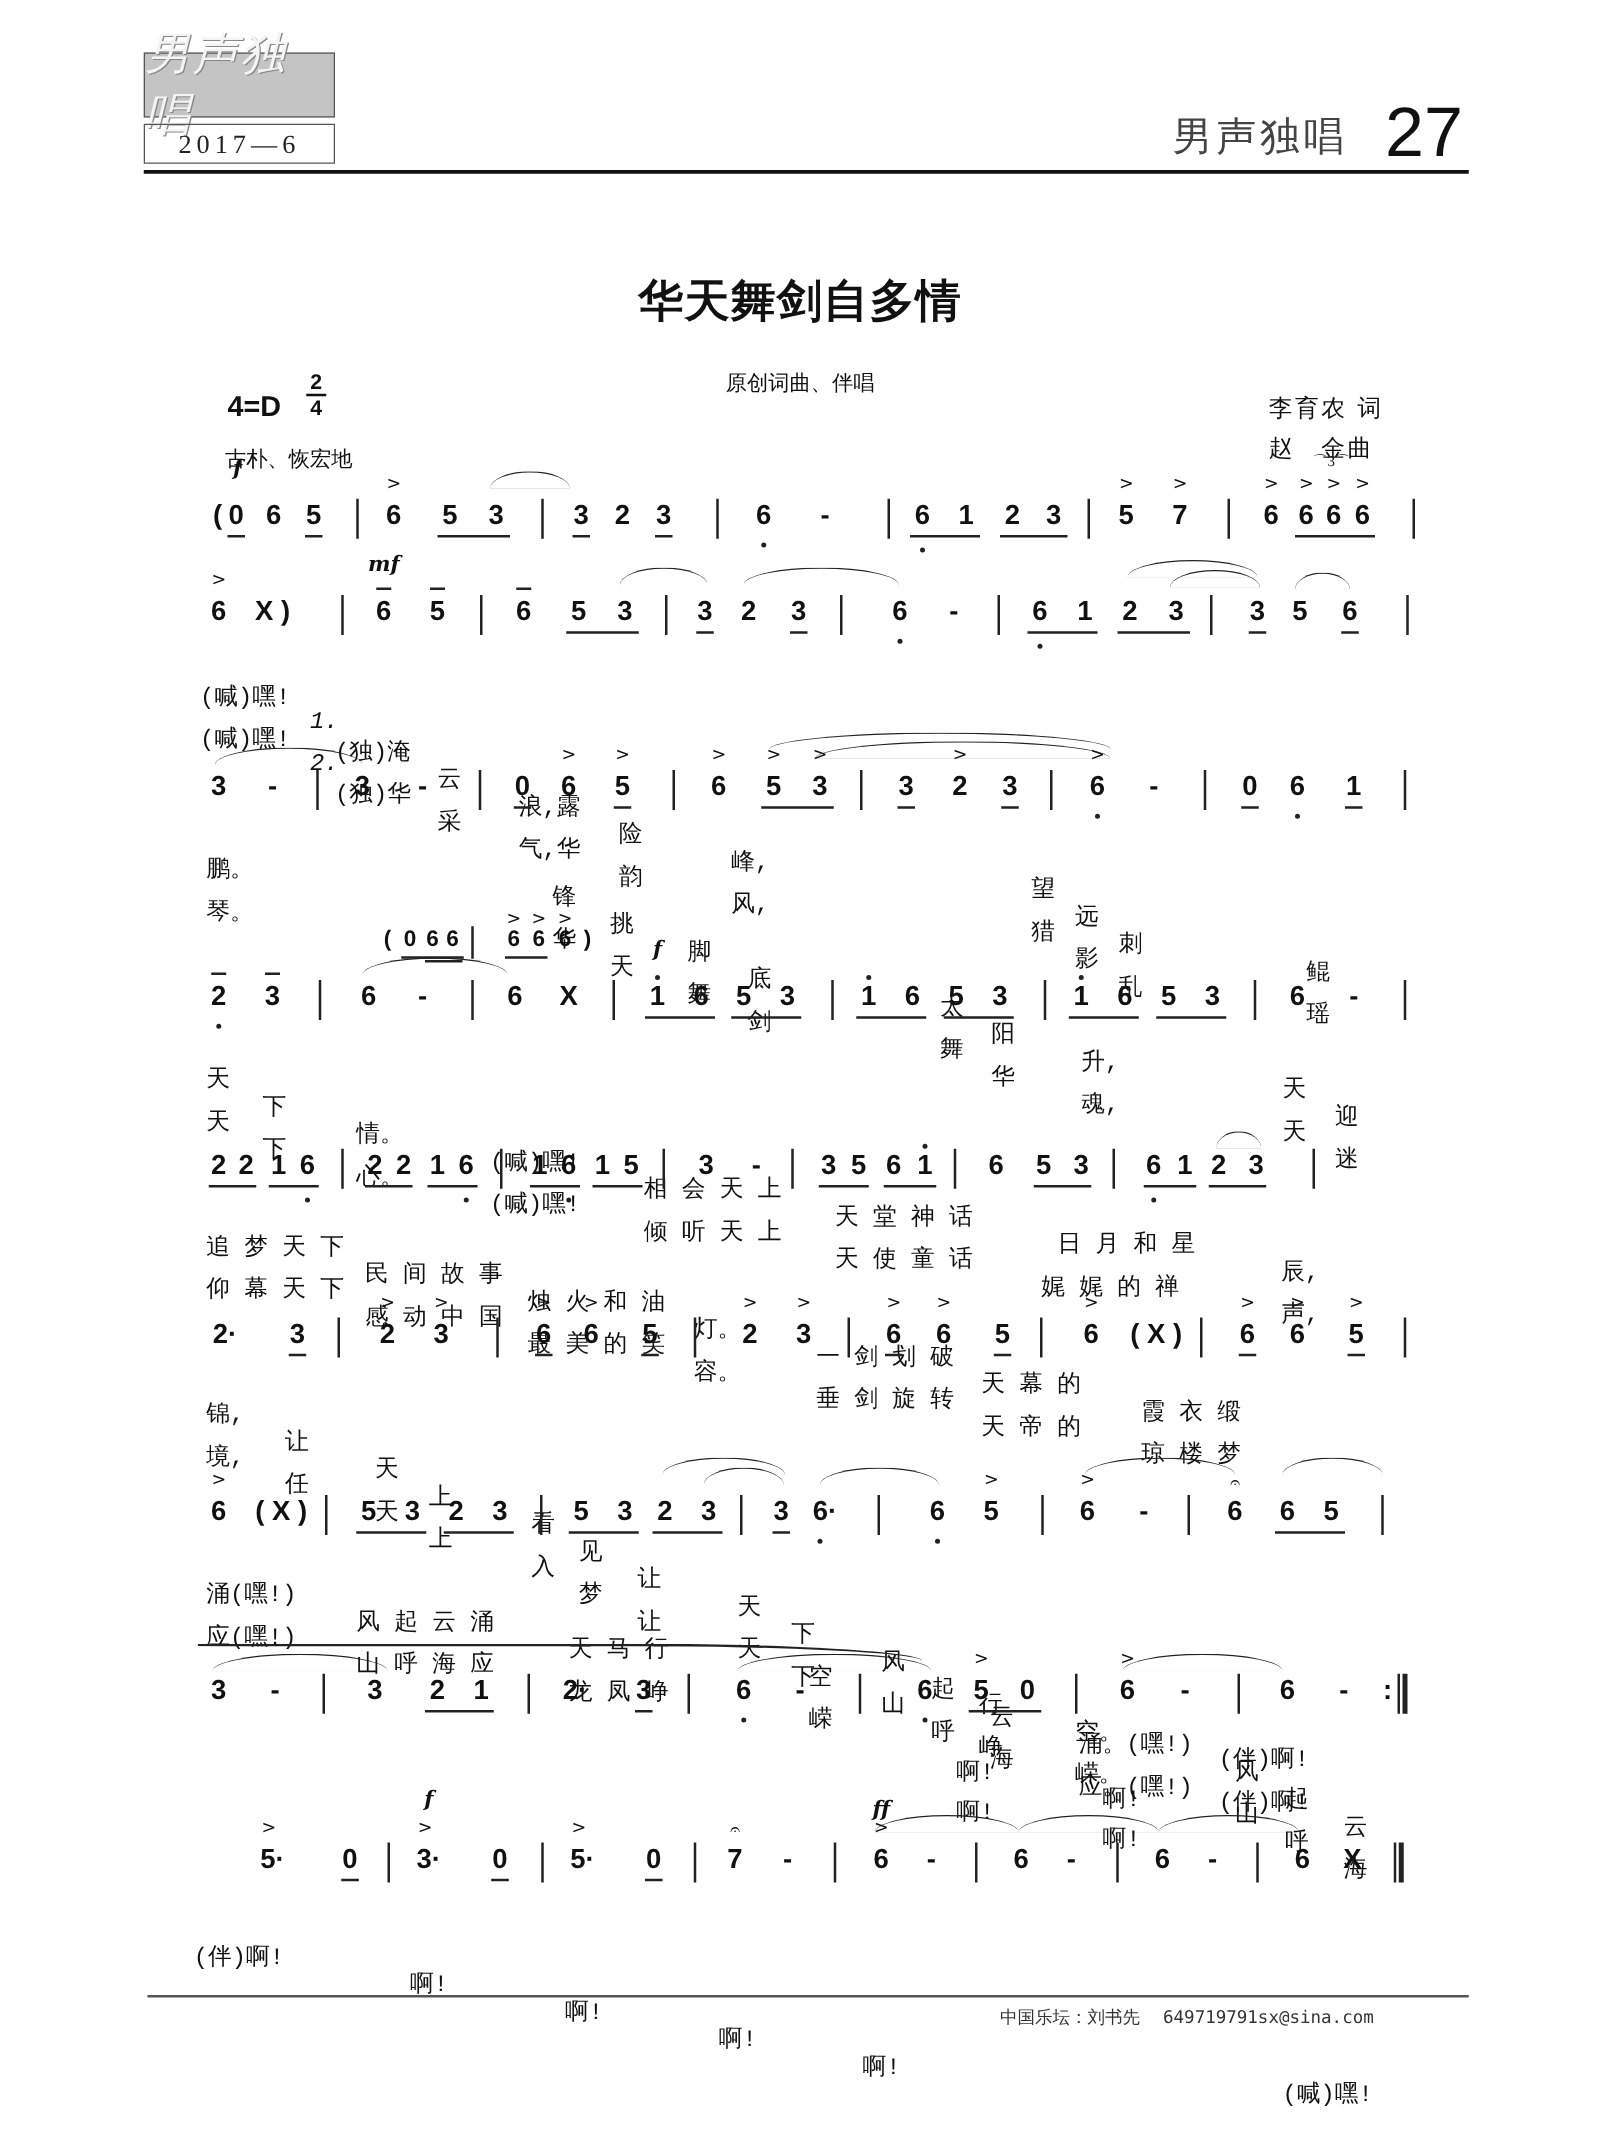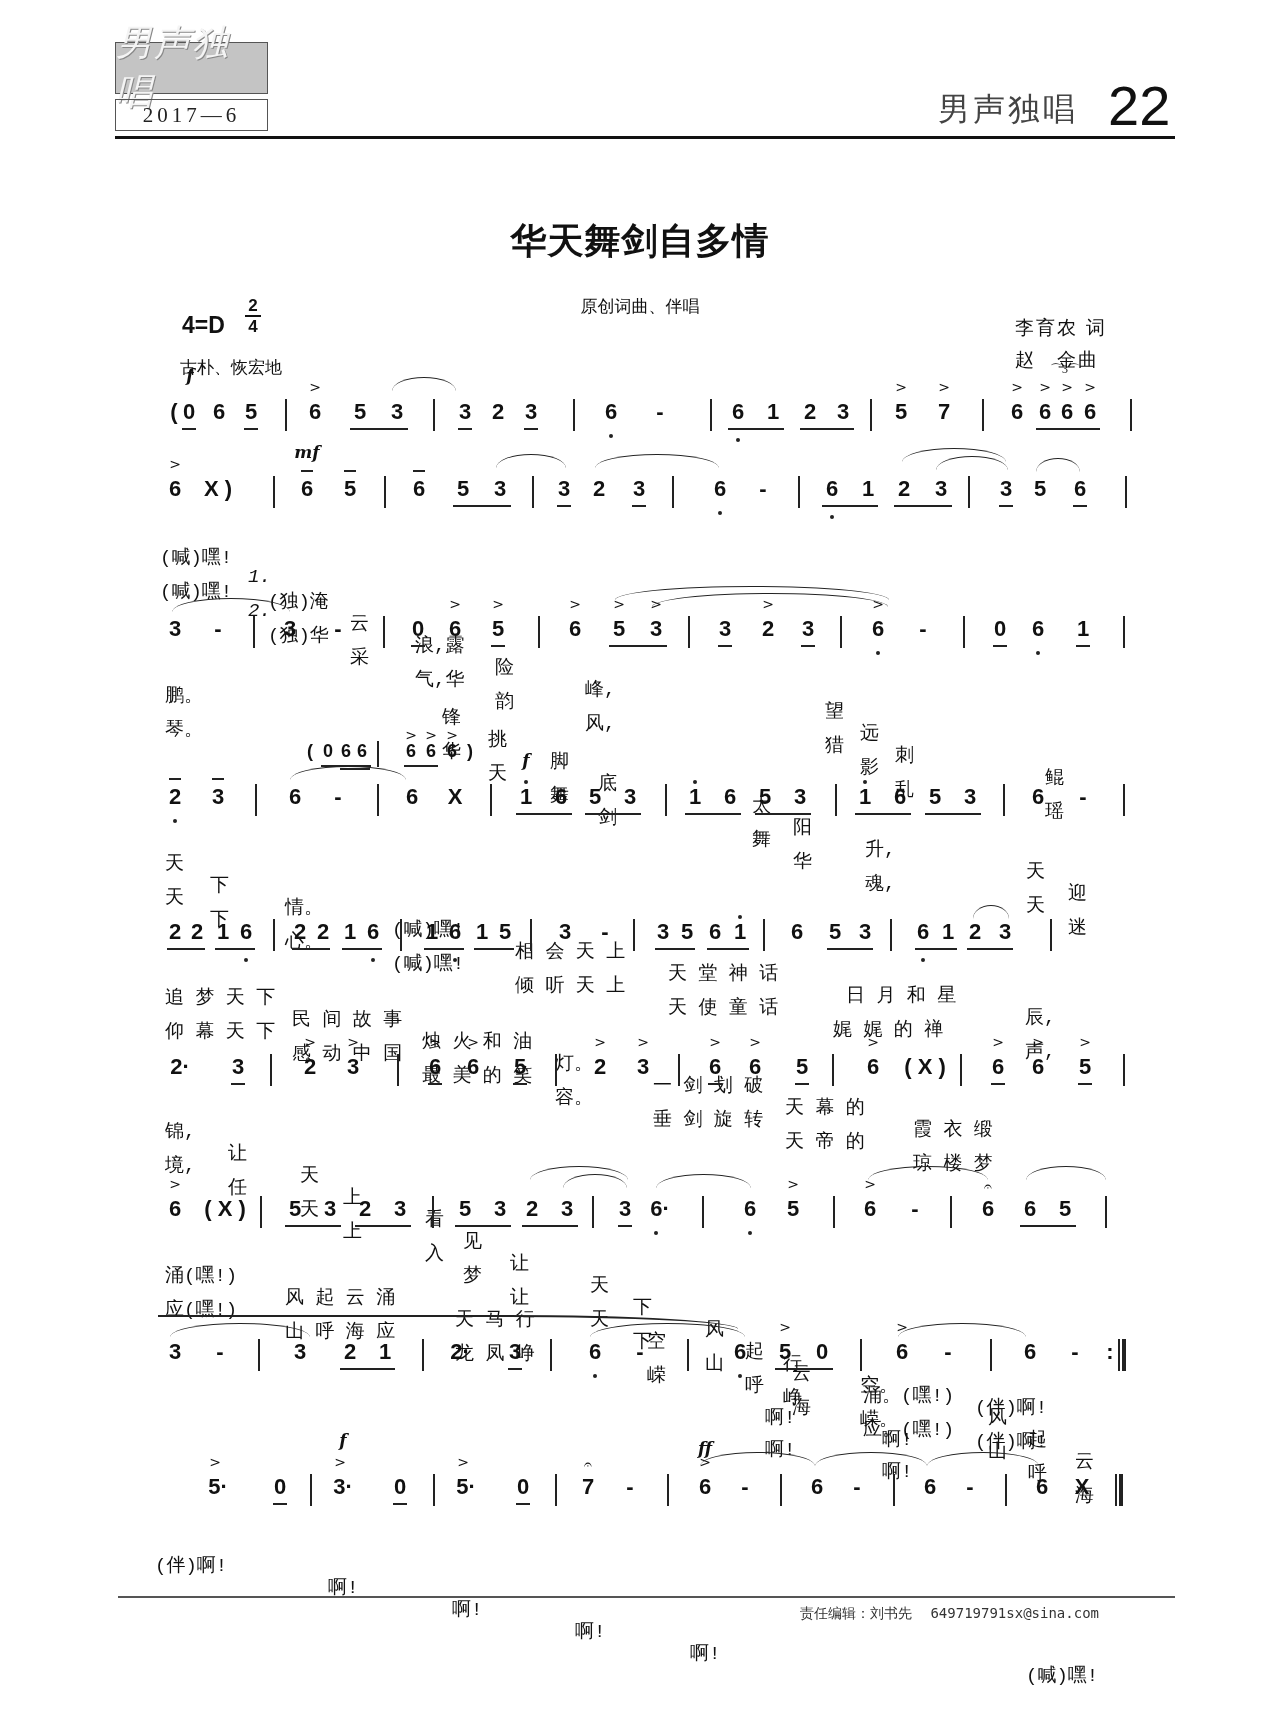--- a/index.html
+++ b/index.html
@@ -40,21 +40,21 @@
 
   .footer-rule { left: 118px; top: 1596px; width: 1057px; height: 2px; background: #555; }
   .footer-text { left: 800px; top: 1605px; font-size: 14px; color: #333; font-family: "DejaVu Sans Mono", monospace; }
 </style>
 </head>
 <body>
 
 <div class="abs mag-logo">男声独唱</div>
 <div class="abs mag-issue">2017—6</div>
 <div class="abs section-title">男声独唱</div>
-<div class="abs page-num">22</div>
+<div class="abs page-num">27</div>
 <div class="abs header-rule"></div>
 
 <div class="abs song-title">华天舞剑自多情</div>
 <div class="abs song-sub">原创词曲、伴唱</div>
 <div class="abs key">4=D</div>
 <div class="abs time-sig">
   <div>2</div>
   <div class="bar">4</div>
 </div>
 <div class="abs tempo">古朴、恢宏地</div>
@@ -646,15 +646,15 @@
   <span style="position:absolute;left:-5px;">(伴)啊!</span>
   <span style="position:absolute;left:168px;">啊!</span>
   <span style="position:absolute;left:292px;">啊!</span>
   <span style="position:absolute;left:415px;">啊!</span>
   <span style="position:absolute;left:530px;">啊!</span>
   <span style="position:absolute;left:866px;">(喊)嘿!</span>
 </div>
 
 <div class="abs footer-rule"></div>
 <div class="abs footer-text">
-  <span>责任编辑：刘书先</span>
+  <span>中国乐坛：刘书先</span>
   <span style="margin-left:10px;">649719791sx@sina.com</span>
 </div>
 
 </body></html>

